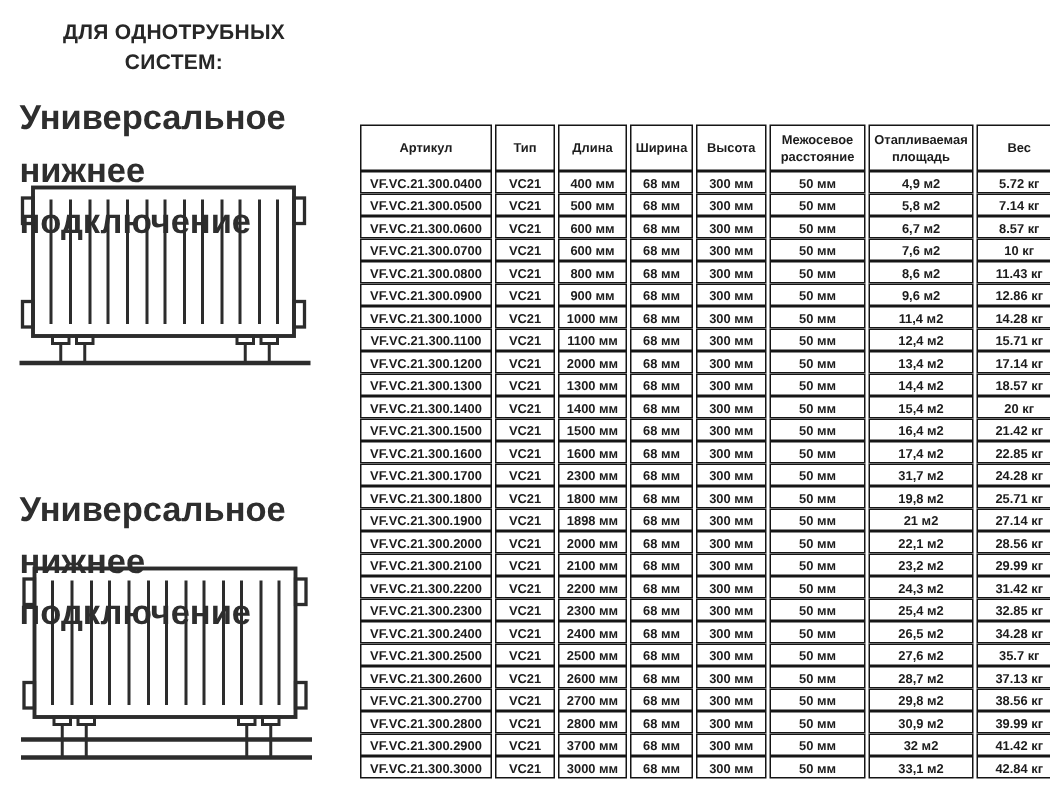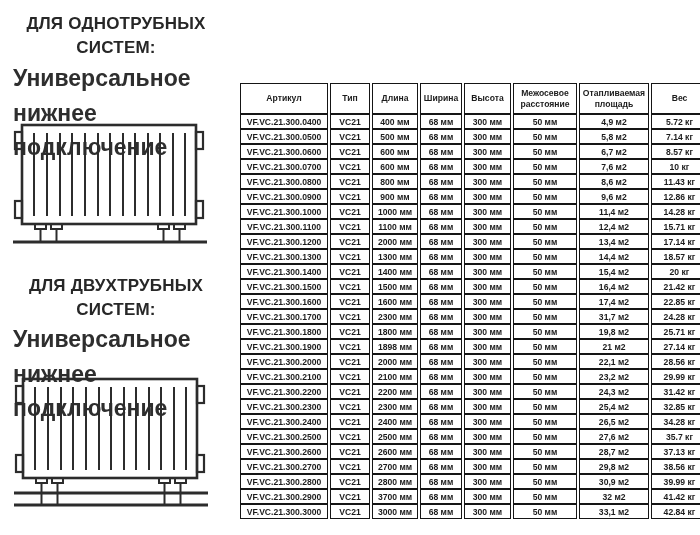--- a/index.html
+++ b/index.html
@@ -8,21 +8,21 @@
     font-family: "Liberation Sans", "DejaVu Sans", sans-serif;
     width: 700px; height: 535px; position: relative; overflow: hidden;
     color: #222;
   }
   .canvas { position: absolute; left: 0; top: 0; width: 700px; height: 535px; background: #fff; }
 
   
   .left-panel { position: absolute; left: 10px; top: 0; width: 222px; height: 535px; }
   .section-title {
     position: absolute; left: 0; width: 212px;
-    font-size: 17px; font-weight: bold; letter-spacing: 0.2px;
+    font-size: 14px; font-weight: bold; letter-spacing: 0.2px;
     color: #272727; text-align: center; line-height: 1.42;
   }
   .section-title.t1 { top: 12px; }
   .section-title.t2 { top: 274px; }
   .section-subtitle {
     position: absolute; left: 3px; width: 205px;
     font-size: 23px; font-weight: bold;
     color: #2e2e2e; text-align: left; line-height: 1.5;
   }
   .section-subtitle.s1 { top: 61px; }
@@ -101,21 +101,20 @@
           <rect x="163" y="102" width="11" height="5"></rect>
         <line x1="29.5" y1="107" x2="29.5" y2="119"></line>
           <line x1="45.5" y1="107" x2="45.5" y2="119"></line>
         <line x1="152.5" y1="107" x2="152.5" y2="119"></line>
           <line x1="168.5" y1="107" x2="168.5" y2="119"></line>
       </g>
 
       <line class="ln" x1="2" y1="120" x2="196" y2="120" stroke-width="3"></line>
     </svg>
 
-    <div class="section-title t2">ДЛЯ ДВУХТРУБНЫХ СИСТЕМ:</div>
 
     <div class="section-subtitle s2">Универсальное нижнее подключение</div>
 
     <svg class="diagram d2" width="202" height="136" viewBox="0 0 202 136">
       <rect class="ln" x="12" y="3" width="174" height="99" stroke-width="2.6"></rect>
       <g class="ln" stroke-width="2">
         <line x1="24" y1="11" x2="24" y2="94"></line>
           <line x1="37" y1="11" x2="37" y2="94"></line>
         <line x1="50" y1="11" x2="50" y2="94"></line>
           <line x1="62" y1="11" x2="62" y2="94"></line>

